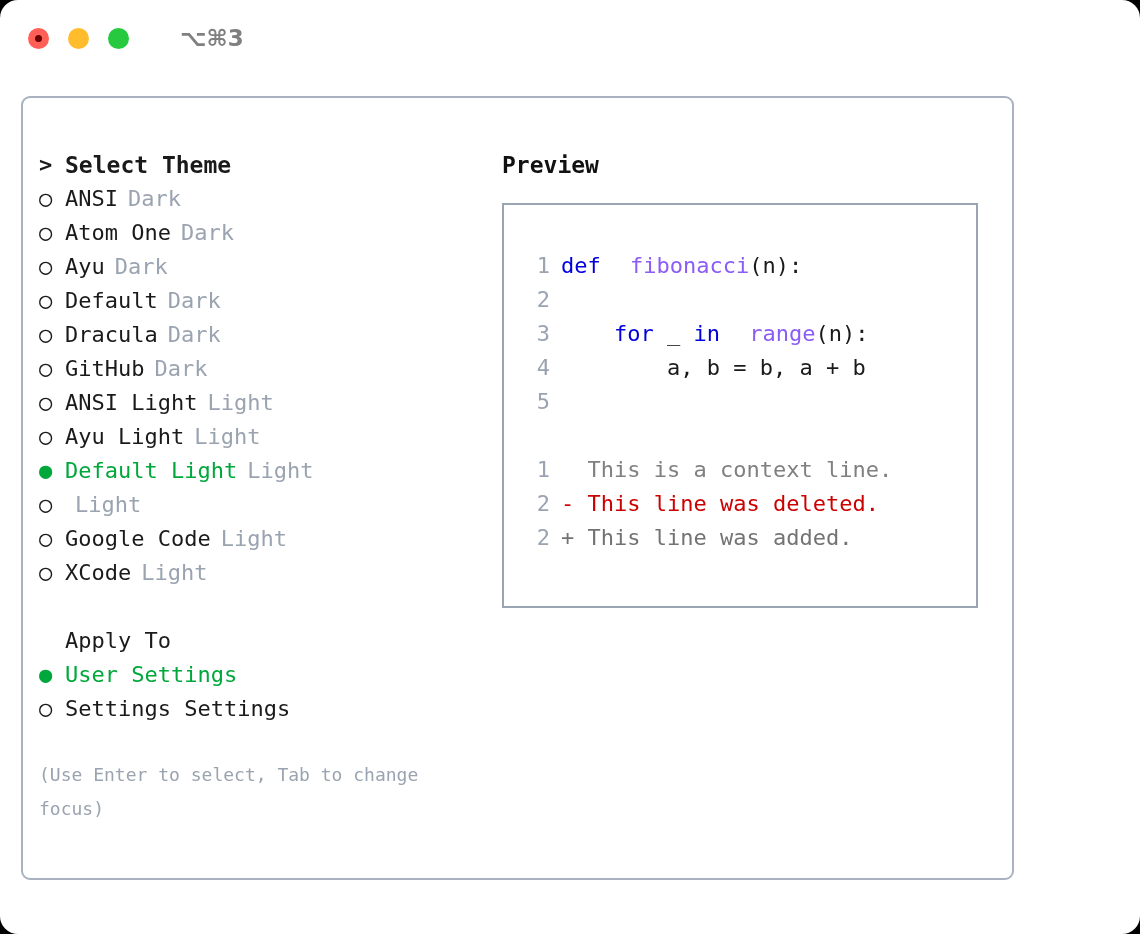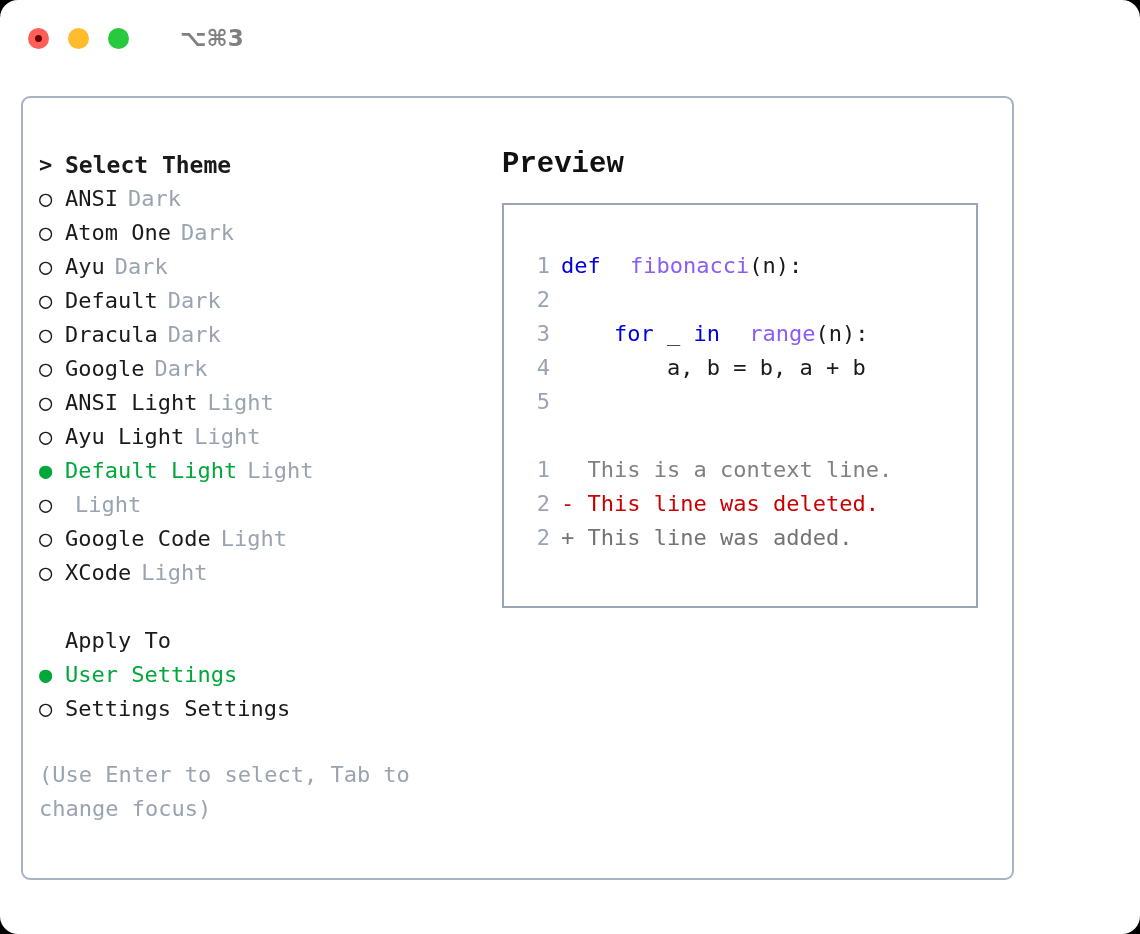--- a/index.html
+++ b/index.html
@@ -139,41 +139,40 @@
     font-size: 22px;
     line-height: 34px;
     color: #1a1a1a;
     padding-left: 26px;
     white-space: pre;
   }
 
   .hint {
     margin-top: 32px;
     color: #9aa3b0;
-    font-size: 22px;
+    font-size: 18px;
     line-height: 34px;
     width: 405px;
     white-space: normal;
   }
 
   
   .right-col {
     position: absolute;
     left: 479px;
     top: 50px;
     width: 490px;
   }
   .preview-title {
-    font-size: 29px;
+    font-size: 23px;
     font-weight: bold;
     color: #111111;
     line-height: 34px;
     margin-bottom: 21px;
     white-space: pre;
-    font-family: Liberation Mono, monospace;
   }
   .preview-box {
     width: 476px;
     height: 405px;
     border: 2px solid #9aa5b4;
     box-sizing: border-box;
     background: #ffffff;
     padding: 44px 0 0 18px;
   }
   .code-line {
@@ -223,21 +222,21 @@
           <span class="marker">&gt;</span>
           <span class="label">Select Theme</span>
         </div>
 
         <div id="theme-list">
             <div class="row"><span class="marker">○</span><span class="label">ANSI</span><span class="tag">Dark</span></div>
             <div class="row"><span class="marker">○</span><span class="label">Atom One</span><span class="tag">Dark</span></div>
             <div class="row"><span class="marker">○</span><span class="label">Ayu</span><span class="tag">Dark</span></div>
             <div class="row"><span class="marker">○</span><span class="label">Default</span><span class="tag">Dark</span></div>
             <div class="row"><span class="marker">○</span><span class="label">Dracula</span><span class="tag">Dark</span></div>
-            <div class="row"><span class="marker">○</span><span class="label">Google</span><span class="tag">Dark</span></div>
+            <div class="row"><span class="marker">○</span><span class="label">GitHub</span><span class="tag">Dark</span></div>
             <div class="row"><span class="marker">○</span><span class="label">ANSI Light</span><span class="tag">Light</span></div>
             <div class="row"><span class="marker">○</span><span class="label">Ayu Light</span><span class="tag">Light</span></div>
             <div class="row"><span class="marker bullet-on">●</span><span class="label selected">Default Light</span><span class="tag">Light</span></div>
             <div class="row"><span class="marker">○</span><span class="tag">Light</span></div>
             <div class="row"><span class="marker">○</span><span class="label">Google Code</span><span class="tag">Light</span></div>
             <div class="row"><span class="marker">○</span><span class="label">XCode</span><span class="tag">Light</span></div>
           </div>
 
         <div class="spacer-row"></div>
 

